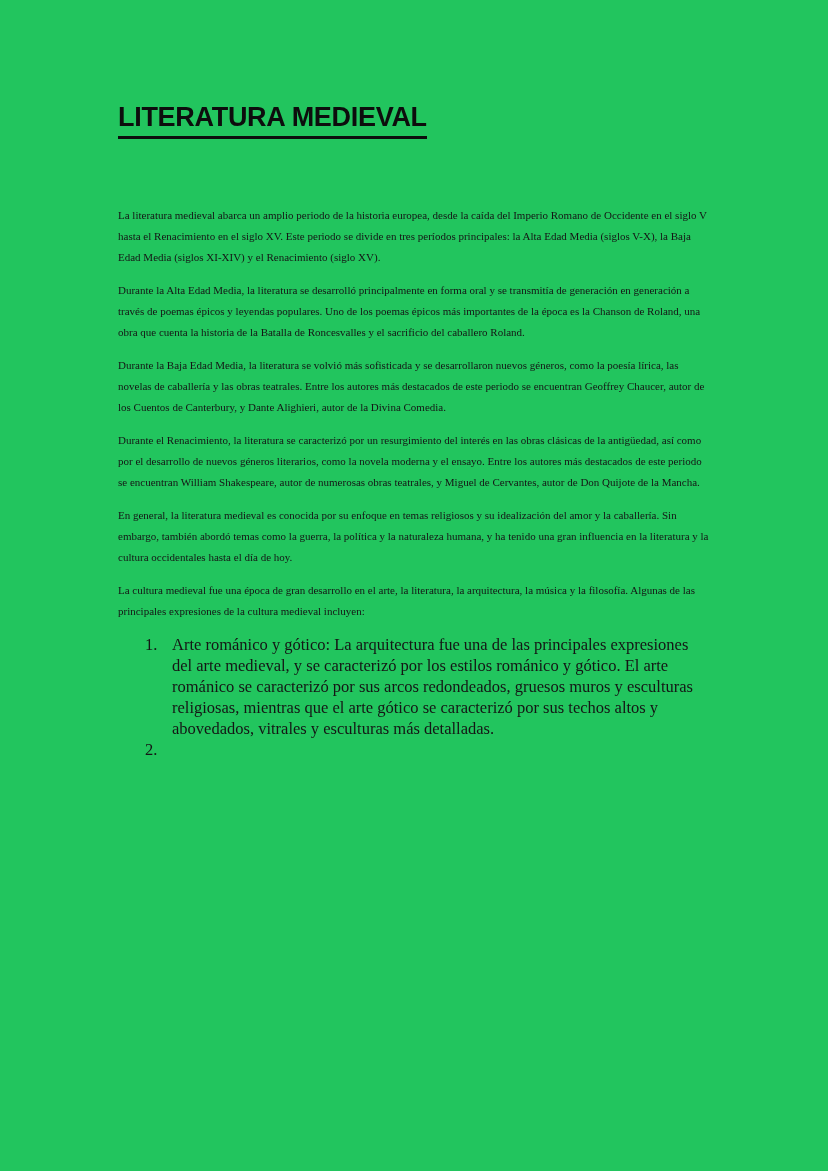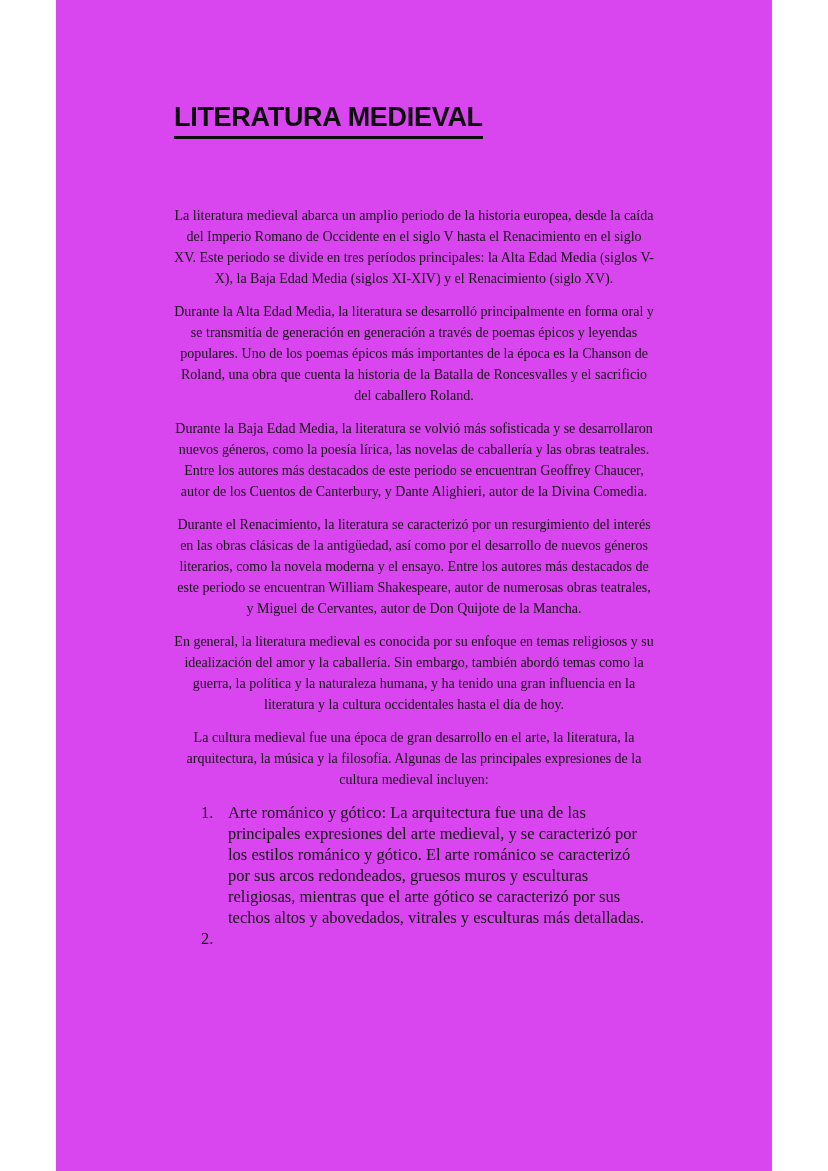--- a/index.html
+++ b/index.html
@@ -4,48 +4,48 @@
 <style>
   * { margin: 0; padding: 0; box-sizing: border-box; }
 
   html, body {
     background: #ffffff;
     font-family: "Liberation Serif", serif;
   }
 
   .page {
     position: relative;
-    width: 716px;
+    width: 828px;
     min-height: 1171px;
     margin: 0 auto;
-    background: #d946ef;
+    background: #22c55e;
     padding: 103px 118px 0 118px;
     color: #151515;
   }
 
   .doc-title {
     display: inline-block;
     font-family: "Liberation Sans", sans-serif;
     font-weight: 700;
     font-size: 27px;
     letter-spacing: -0.3px;
     line-height: 1.1;
     color: #0d0d0d;
     border-bottom: 3px solid #0d0d0d;
     padding-bottom: 3px;
     margin-bottom: 0;
   }
 
   .title-block { margin-bottom: 66px; }
 
   .body-text {
-    font-size: 14px;
+    font-size: 11px;
     line-height: 21px;
     margin-bottom: 12px;
-    text-align: center;
+    text-align: left;
   }
 
   .section-heading {
     display: inline-block;
     font-family: "Liberation Sans", sans-serif;
     font-weight: 400;
     font-size: 15px;
     line-height: 19px;
     color: #1a1a1a;
     text-decoration: underline;

